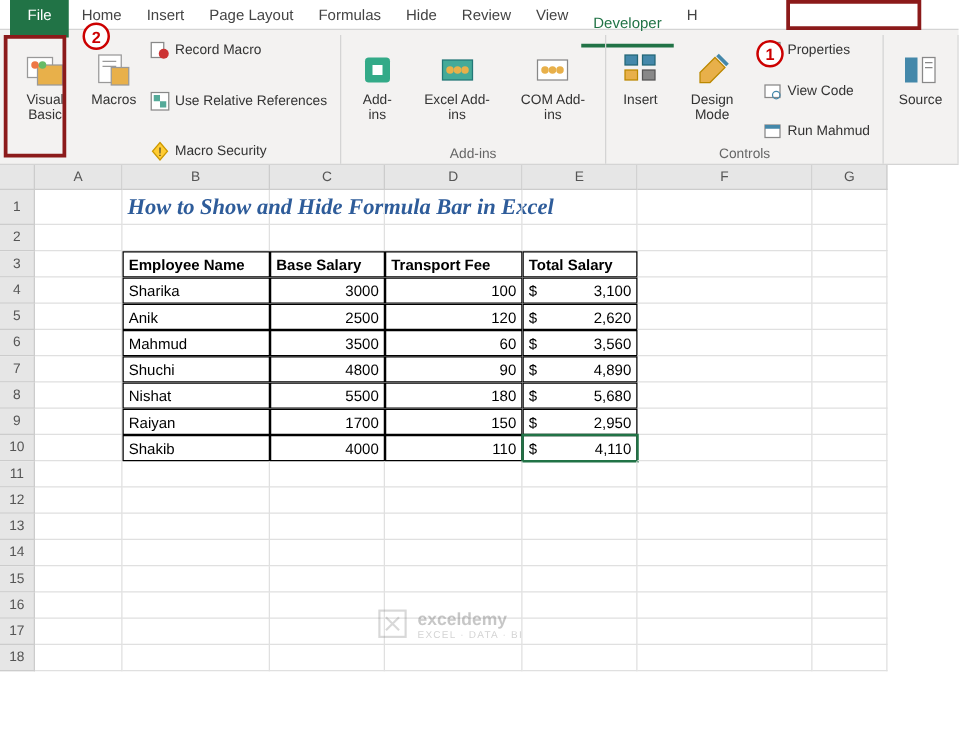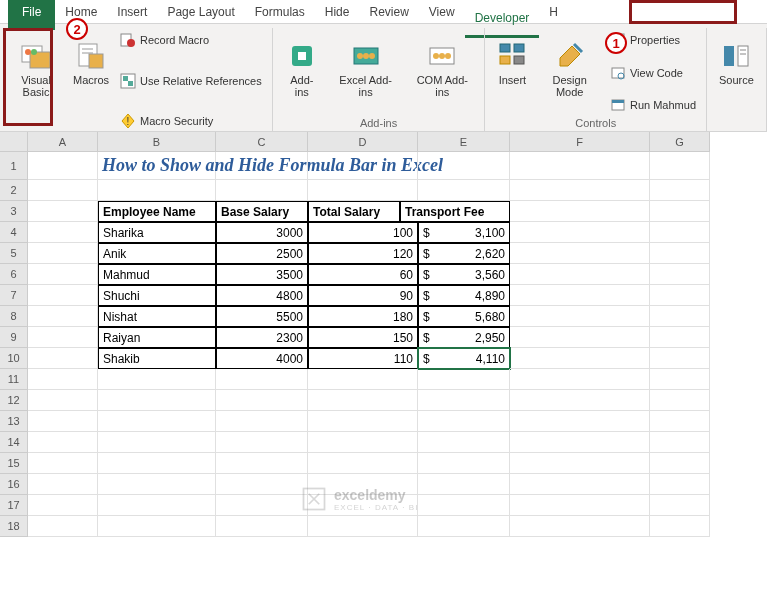--- a/index.html
+++ b/index.html
@@ -292,22 +292,22 @@
           <div class="cell cC"></div>
           <div class="cell cD"></div>
           <div class="cell cE"></div>
           <div class="cell cF"></div>
           <div class="cell cG"></div>
         </div>
         <div class="grid-row">
           <div class="cell cA"></div>
           <div class="cell cB tbl-h">Employee Name</div>
           <div class="cell cC tbl-h">Base Salary</div>
+          <div class="cell cD tbl-h">Transport Fee</div>
           <div class="cell cE tbl-h">Total Salary</div>
-          <div class="cell cD tbl-h">Transport Fee</div>
           <div class="cell cF"></div>
           <div class="cell cG"></div>
         </div>
         <div class="grid-row">
           <div class="cell cA"></div>
           <div class="cell cB tbl-c">Sharika</div>
           <div class="cell cC tbl-c tbl-r">3000</div>
           <div class="cell cD tbl-c tbl-r">100</div>
           <div class="cell cE tbl-c" style="justify-content: space-between;">
             <span>$</span>
@@ -360,21 +360,21 @@
           <div class="cell cE tbl-c" style="justify-content: space-between;">
             <span>$</span>
             <span>5,680</span>
           </div>
           <div class="cell cF"></div>
           <div class="cell cG"></div>
         </div>
         <div class="grid-row">
           <div class="cell cA"></div>
           <div class="cell cB tbl-c">Raiyan</div>
-          <div class="cell cC tbl-c tbl-r">2300</div>
+          <div class="cell cC tbl-c tbl-r">1700</div>
           <div class="cell cD tbl-c tbl-r">150</div>
           <div class="cell cE tbl-c" style="justify-content: space-between;">
             <span>$</span>
             <span>2,950</span>
           </div>
           <div class="cell cF"></div>
           <div class="cell cG"></div>
         </div>
         <div class="grid-row">
           <div class="cell cA"></div>

